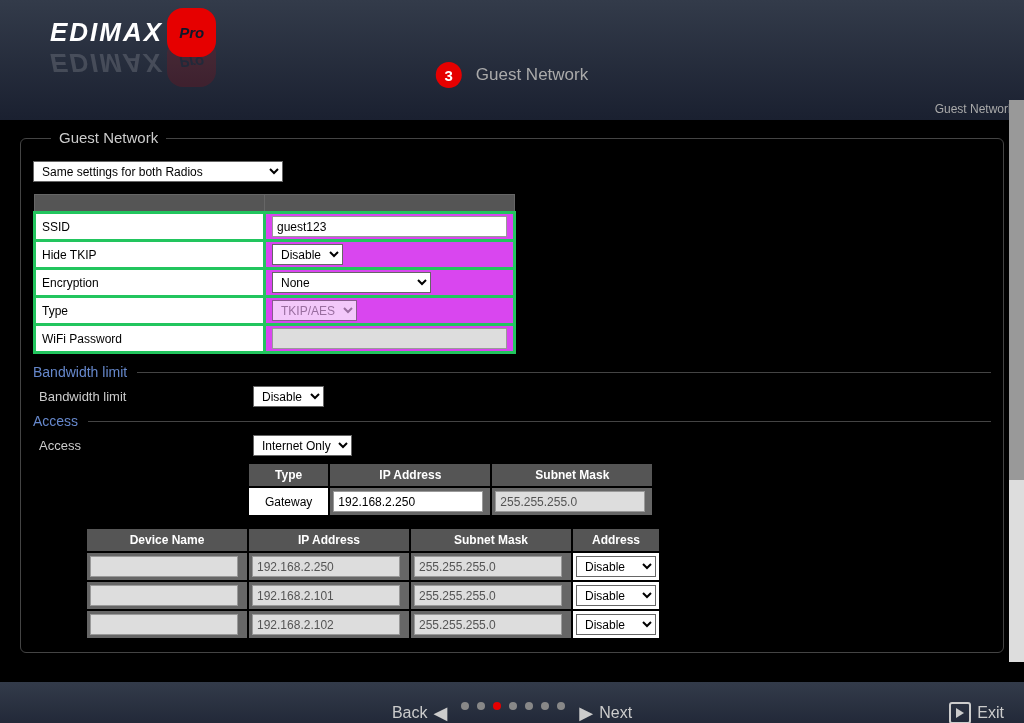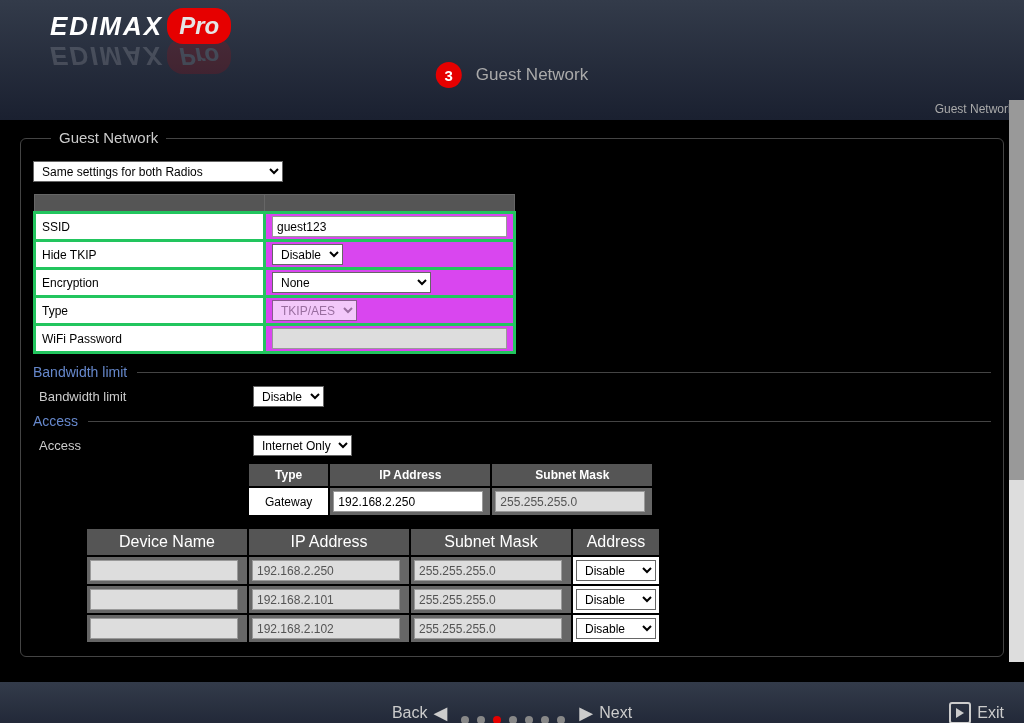--- a/index.html
+++ b/index.html
@@ -32,24 +32,24 @@
     }
     .logo-text {
       color: #fff;
       font-size: 26px;
       font-weight: bold;
       font-style: italic;
       letter-spacing: 2px;
     }
     .logo-pro {
       background: #e60000;
-      color: #e5e5e5;
-      padding: 4px 12px;
+      color: #0f172a;
+      padding: 16px 12px;
       border-radius: 16px;
-      font-size: 24px;
+      font-size: 15px;
       font-weight: bold;
       font-style: italic;
     }
     .logo-reflect {
       position: absolute;
       left: 50px;
       top: 38px;
       opacity: 0.15;
       transform: scaleY(-1);
       display: flex;
@@ -231,24 +231,24 @@
       margin-top: 10px;
     }
     .dev-table {
       border-collapse: separate;
       border-spacing: 2px;
       margin-left: 52px;
     }
     .dev-table th {
       background: #555;
       color: #fff;
-      font-size: 16px;
+      font-size: 12px;
       padding: 4px 8px;
       text-align: center;
-      font-weight: normal;
+      font-weight: bold;
     }
     .dev-table td {
       background: #666;
       padding: 3px;
     }
     .dev-table input {
       width: 148px;
     }
     .dev-table select.action-sel {
       width: 80px;
@@ -262,21 +262,21 @@
     .footer {
       background: linear-gradient(to bottom, #333b4a 0%, #1a2030 100%);
       height: 61px;
       display: flex;
       align-items: center;
       justify-content: center;
       position: relative;
     }
     .nav-group {
       display: flex;
-      align-items: flex-end;
+      align-items: flex-start;
       gap: 14px;
     }
     .nav-btn {
       color: #ccc;
       font-size: 16px;
       display: flex;
       align-items: center;
       gap: 6px;
       cursor: pointer;
     }

